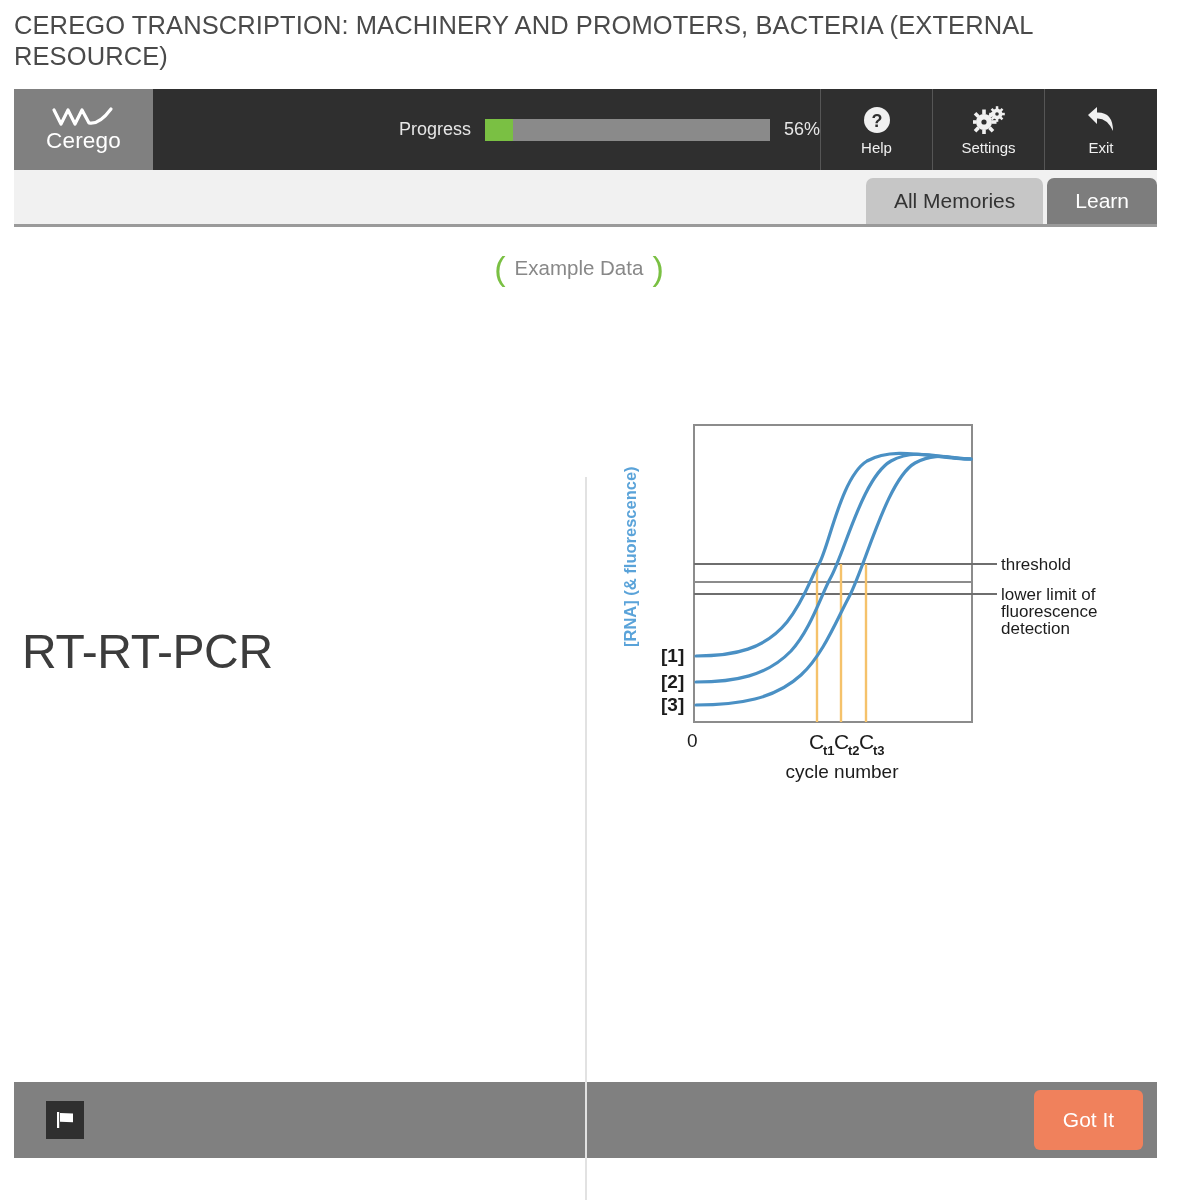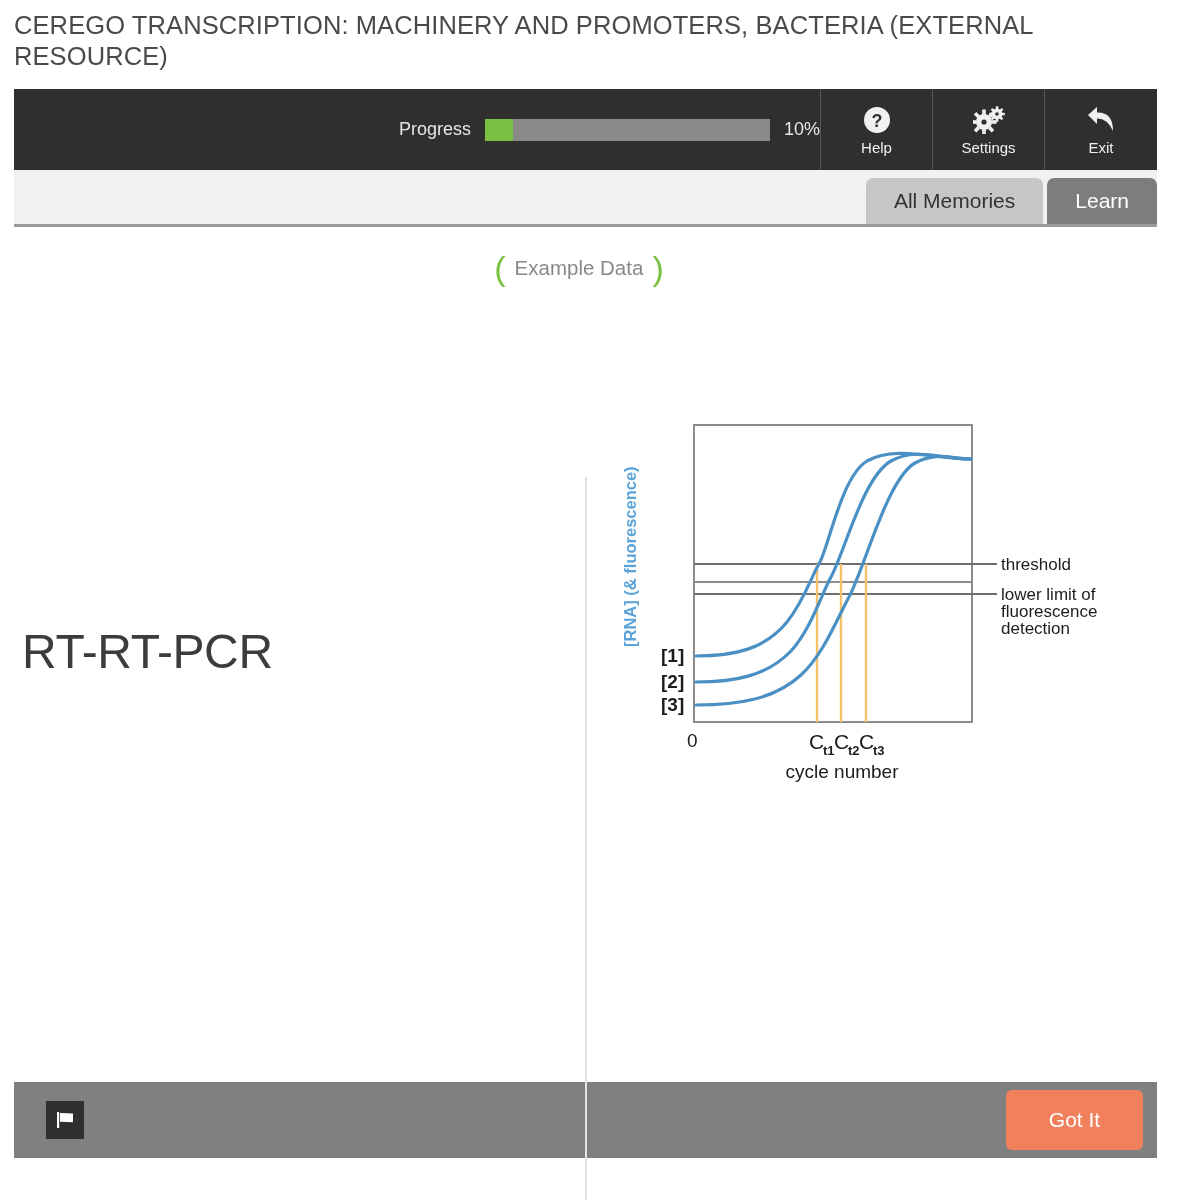--- a/index.html
+++ b/index.html
@@ -145,42 +145,48 @@
   #flag-button {
     width: 38px; height: 38px;
     background: #2f2f2f;
     display: flex; align-items: center; justify-content: center;
   }
   #bottom-spacer { flex: 1; }
   #got-it-button {
     background: #f0815c;
     color: #fff;
     font-size: 21px;
-    width: 137px; height: 60px;
+    width: 109px; height: 60px;
     border: none; border-radius: 6px;
     display: flex; align-items: center; justify-content: center;
     font-family: "Liberation Sans", sans-serif;
   }
 </style>
 </head>
 <body>
 
 <div id="page-title">CEREGO TRANSCRIPTION: MACHINERY AND PROMOTERS, BACTERIA (EXTERNAL RESOURCE)</div>
 
 <div id="app-frame">
 
   <div id="toolbar">
 
+    <div id="logo-cell">
+      <svg id="logo-mark" viewBox="0 0 66 22">
+        <path d="M3 4 L10 18 L17 4 L24 18 L31 4 L38 17 Q48 19 60 3" fill="none" stroke="#ffffff" stroke-width="3.2" stroke-linecap="round" stroke-linejoin="round"></path>
+      </svg>
+      <span id="logo-word">Cerego</span>
+    </div>
 
     <div id="progress-cell">
       <span id="progress-label">Progress</span>
       <div id="progress-track">
         <div id="progress-fill" style="width: 10%;"></div>
       </div>
-      <span id="progress-pct">10%</span>
+      <span id="progress-pct">56%</span>
     </div>
 
 
     <div class="tool-btn">
       <span class="tool-icon">
         <svg width="28" height="28" viewBox="0 0 28 28">
           <circle cx="14" cy="14" r="13" fill="#f0f0f0"></circle>
           <text x="14" y="21" text-anchor="middle" font-family="Liberation Sans, sans-serif" font-size="18" font-weight="bold" fill="#2f2f2f">?</text>
         </svg>
       </span>

